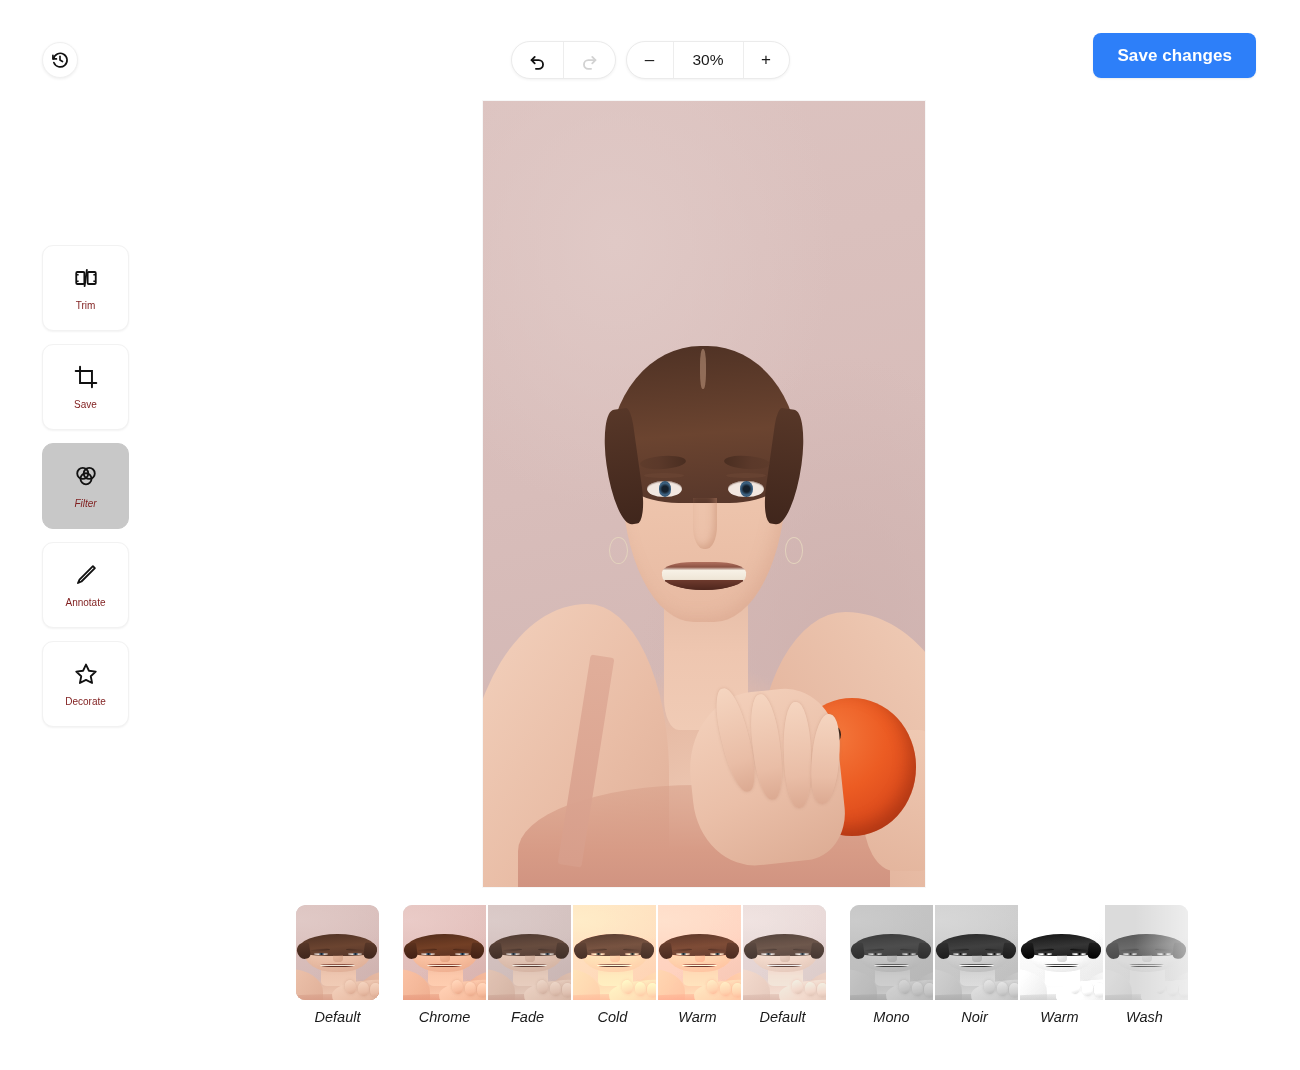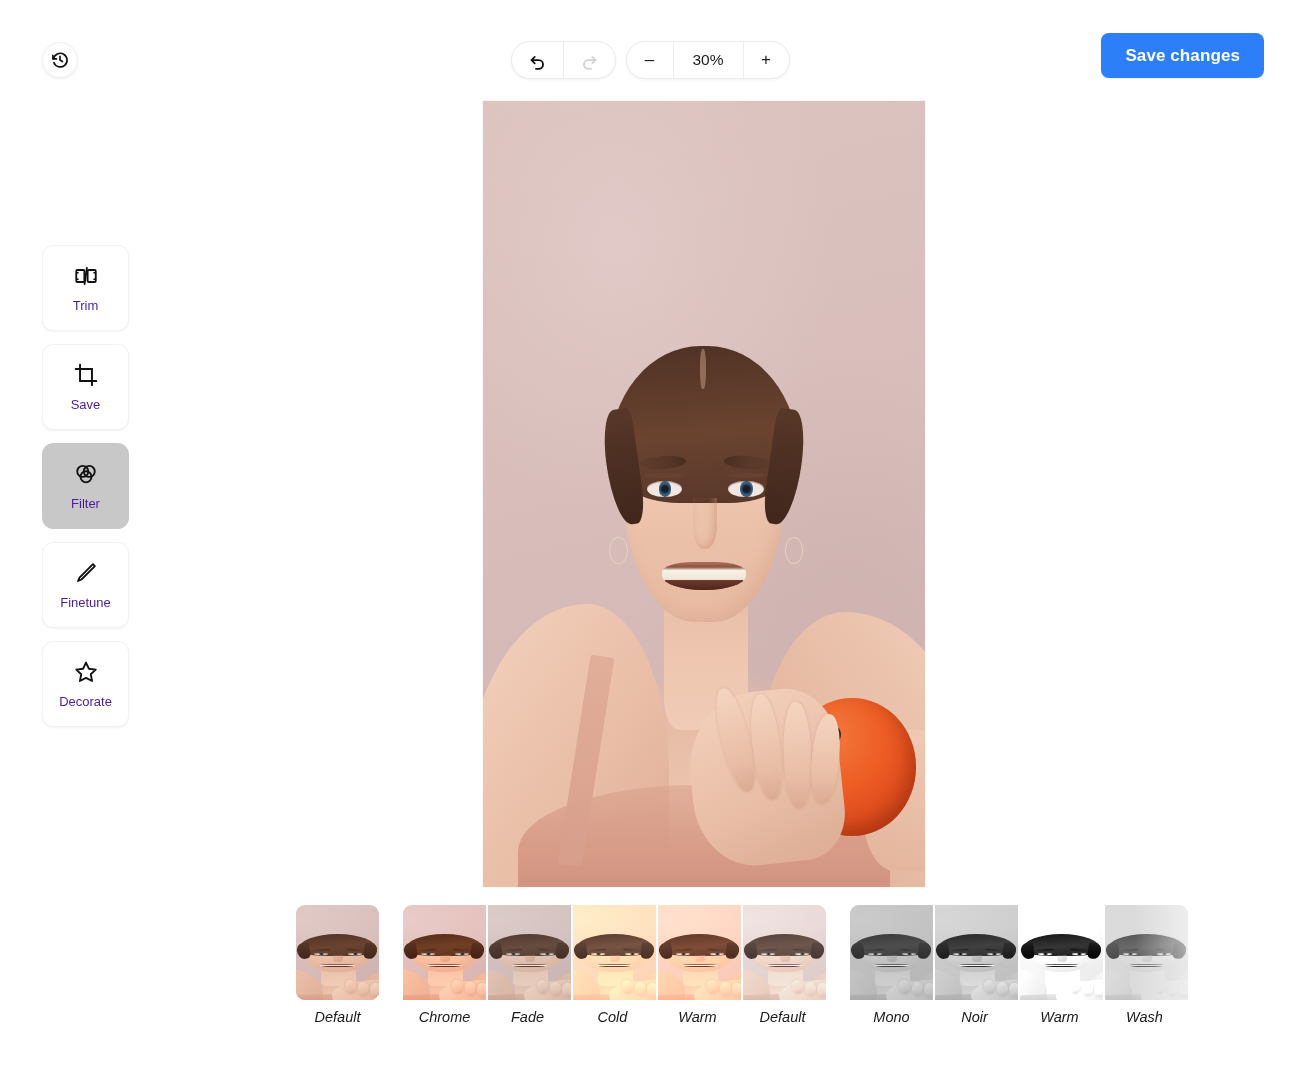--- a/index.html
+++ b/index.html
@@ -36,42 +36,42 @@
     display: flex; align-items: center; justify-content: center;
     padding: 0 16px; cursor: pointer; background: transparent;
     border: none; font-family: inherit; font-size: 15px; color: #1a1a1a;
   }
   .pill-seg + .pill-seg { border-left: 1px solid #ededed; }
   .pill-seg.disabled { cursor: default; }
   .zoom-pill .pill-seg { min-width: 46px; font-size: 17px; }
   .zoom-level { min-width: 70px !important; font-size: 15.5px !important; font-weight: 400; text-align: center; }
 
   .save-btn {
-    position: absolute; right: 36px; top: 33px;
+    position: absolute; right: 44px; top: 33px;
     height: 45px; padding: 0 24px; border-radius: 8px;
     background: #2d7ff9; color: #fff; border: none;
     font-family: inherit; font-size: 17px; font-weight: 700;
     cursor: pointer; letter-spacing: .1px;
     box-shadow: 0 1px 2px rgba(0,0,0,.08);
   }
 
   
   .sidebar {
     position: absolute; left: 42px; top: 245px;
     display: flex; flex-direction: column; gap: 13px;
   }
   .tool {
     width: 87px; height: 86px; border-radius: 11px;
     background: #fff; border: 1px solid #f2f2f2;
     box-shadow: 0 1px 2px rgba(0,0,0,.05);
     display: flex; flex-direction: column; align-items: center; justify-content: center;
     gap: 9px; cursor: pointer;
   }
-  .tool.active { background: #c8c8c8; border-color: #c8c8c8; box-shadow: none; }
-  .tool-label { font-size: 13px; color: #4c1d95; }
+  .tool.active { background: #c8c8c8; border-color: #c8c8c8; box-shadow: none; font-style: italic; }
+  .tool-label { font-size: 10px; color: #7f1d1d; }
   .tool-icon { width: 26px; height: 26px; display: block; }
 
   
   .canvas-wrap {
     position: absolute; left: 483px; top: 101px;
     width: 442px; height: 786px;
     overflow: hidden; background: #d8bfbc;
     box-shadow: 0 0 0 1px rgba(0,0,0,.03);
   }
   .photo { position: absolute; inset: 0; }
@@ -317,21 +317,21 @@
         <circle cx="12" cy="14.6" r="5.1"></circle>
       </svg>
       <div class="tool-label">Filter</div>
     </div>
 
 
     <div class="tool">
       <svg class="tool-icon" viewBox="0 0 24 24" fill="none" stroke="#111" stroke-width="1.7" stroke-linejoin="round">
         <path d="M18.4 3.8 20.2 5.6 7.8 18 4.6 19.4 6 16.2z"></path>
       </svg>
-      <div class="tool-label">Finetune</div>
+      <div class="tool-label">Annotate</div>
     </div>
 
     <div class="tool">
       <svg class="tool-icon" viewBox="0 0 24 24" fill="none" stroke="#111" stroke-width="1.7" stroke-linejoin="round">
         <path d="M12 3.3 14.7 9l6.3.8-4.6 4.3 1.2 6.2L12 17.4 6.4 20.3l1.2-6.2L3 9.8 9.3 9z"></path>
       </svg>
       <div class="tool-label">Decorate</div>
     </div>
   </div>
 

